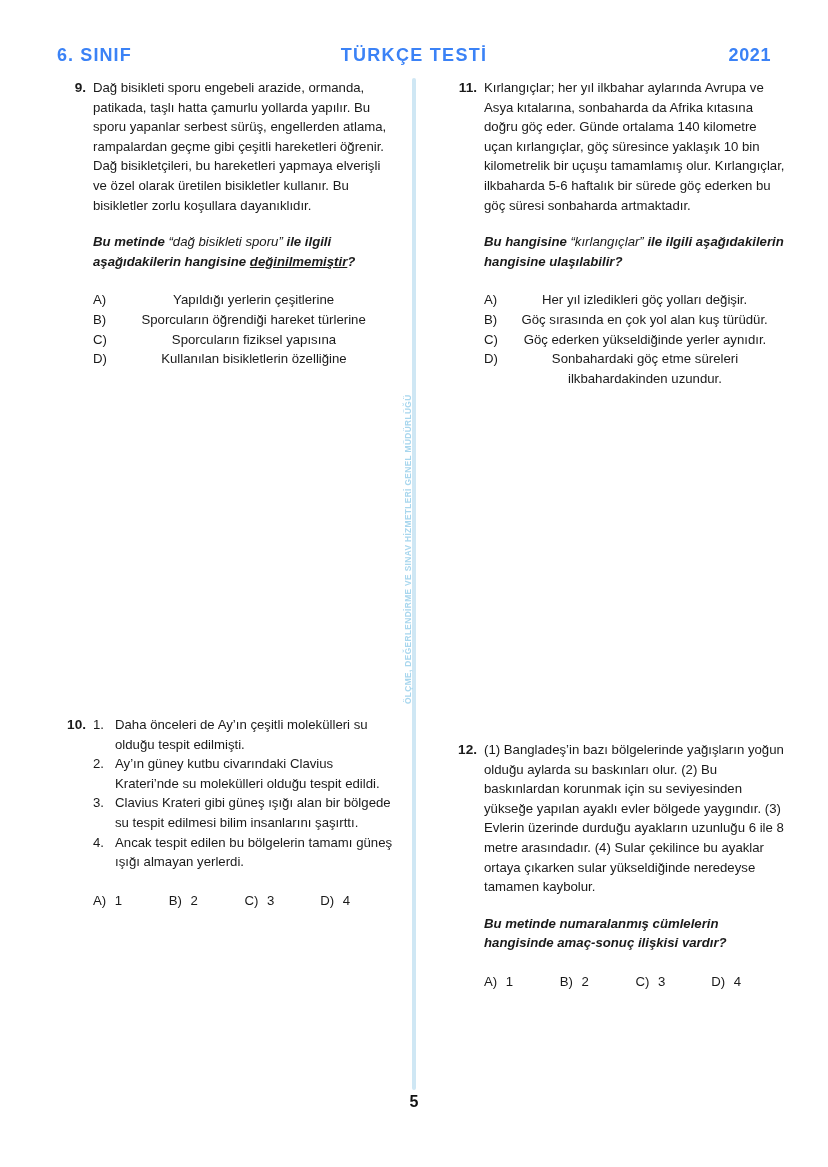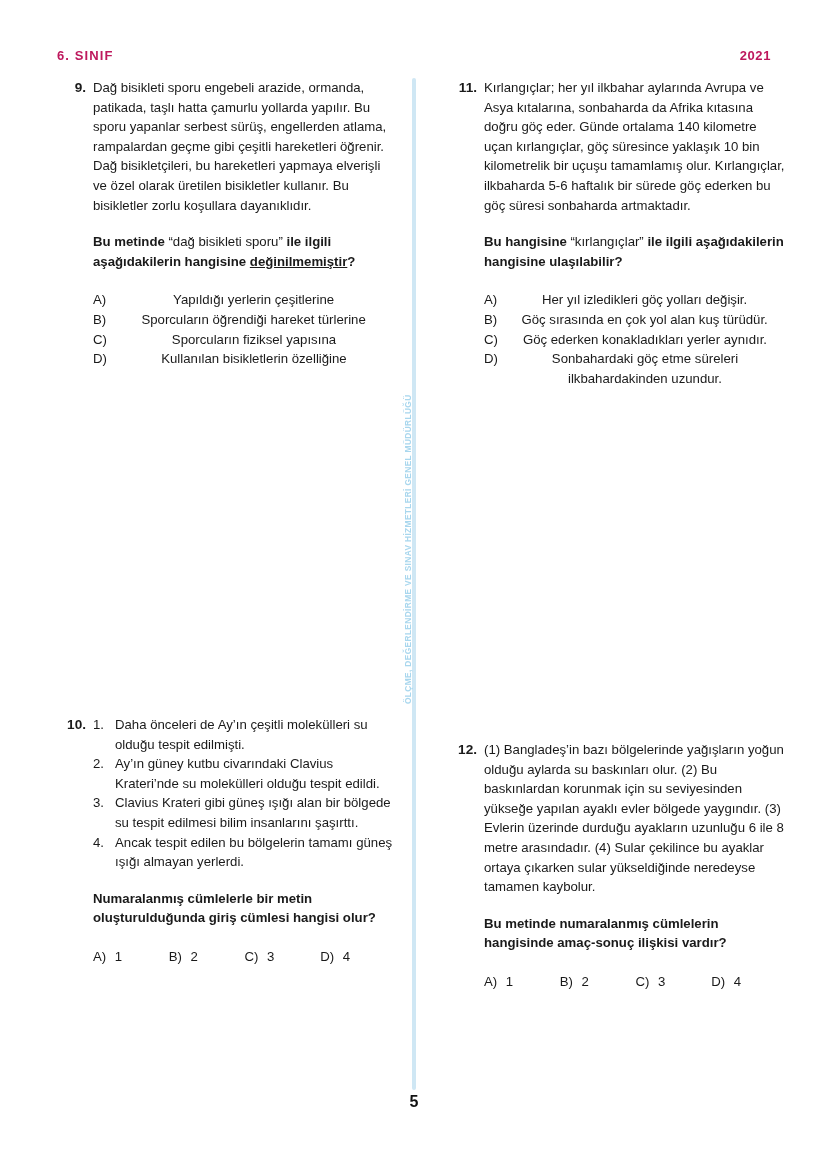--- a/index.html
+++ b/index.html
@@ -19,23 +19,23 @@
   
   .page-header {
     position: absolute;
     top: 42px;
     left: 57px;
     width: 714px;
     height: 26px;
     display: flex;
     align-items: center;
     justify-content: space-between;
-    color: #be185d;
-    font-weight: bold;
-    font-size: 13px;
+    color: #3b82f6;
+    font-weight: bold;
+    font-size: 18px;
     letter-spacing: 1.1px;
   }
   .header-grade { flex: 0 0 auto; }
   .header-title {
     position: absolute;
     left: 0;
     right: 0;
     text-align: center;
     letter-spacing: 1.3px;
   }
@@ -111,20 +111,21 @@
     text-align: left;
     padding-right: 5px;
     line-height: 19.6px;
   }
   .sub-text { flex: 1 1 auto; }
 
   
   .q-prompt {
     font-weight: bold;
     margin-top: 17px;
+    font-style: italic;
   }
   .q-prompt .plain { font-weight: normal; }
   .q-prompt .uline { text-decoration: underline; }
 
   
   .options { margin-top: 19px; }
   .option { display: flex; align-items: flex-start; }
   .opt-key { flex: 0 0 auto; padding-right: 5px; }
   .opt-val { flex: 1 1 auto; text-align: center; }
   .options-inline {
@@ -143,20 +144,21 @@
     font-weight: bold;
     font-size: 16px;
     color: #111;
   }
 </style>
 </head>
 <body>
 
 <div class="page-header">
   <span class="header-grade">6. SINIF</span>
+  <span class="header-title">TÜRKÇE TESTİ</span>
   <span class="header-year">2021</span>
 </div>
 
 <div class="divider"></div>
 <div class="divider-label">ÖLÇME, DEĞERLENDİRME VE SINAV HİZMETLERİ GENEL MÜDÜRLÜĞÜ</div>
 
 <div class="sheet">
 
   <div class="col col-left question" style="top:0px;">
     <div class="q-row">
@@ -204,21 +206,20 @@
           <li class="sub-item">
             <span class="sub-num">3.</span>
             <span class="sub-text">Clavius Krateri gibi güneş ışığı alan bir bölgede su tespit edilmesi bilim insanlarını şaşırttı.</span>
           </li>
           <li class="sub-item">
             <span class="sub-num">4.</span>
             <span class="sub-text">Ancak tespit edilen bu bölgelerin tamamı güneş ışığı almayan yerlerdi.</span>
           </li>
         </ul>
 
-        <div class="q-prompt">Numaralanmış cümlelerle bir metin oluşturulduğunda giriş cümlesi hangisi olur?</div>
 
         <div class="options-inline">
           <div class="option">
             <span class="opt-key">A)</span>
             <span class="opt-val">1</span>
           </div>
           <div class="option">
             <span class="opt-key">B)</span>
             <span class="opt-val">2</span>
           </div>
@@ -247,21 +248,21 @@
           <div class="option">
             <span class="opt-key">A)</span>
             <span class="opt-val">Her yıl izledikleri göç yolları değişir.</span>
           </div>
           <div class="option">
             <span class="opt-key">B)</span>
             <span class="opt-val">Göç sırasında en çok yol alan kuş türüdür.</span>
           </div>
           <div class="option">
             <span class="opt-key">C)</span>
-            <span class="opt-val">Göç ederken konakladıkları yerler aynıdır.</span>
+            <span class="opt-val">Göç ederken yükseldiğinde yerler aynıdır.</span>
           </div>
           <div class="option">
             <span class="opt-key">D)</span>
             <span class="opt-val">Sonbahardaki göç etme süreleri ilkbahardakinden uzundur.</span>
           </div>
         </div>
       </div>
     </div>
   </div>
 

